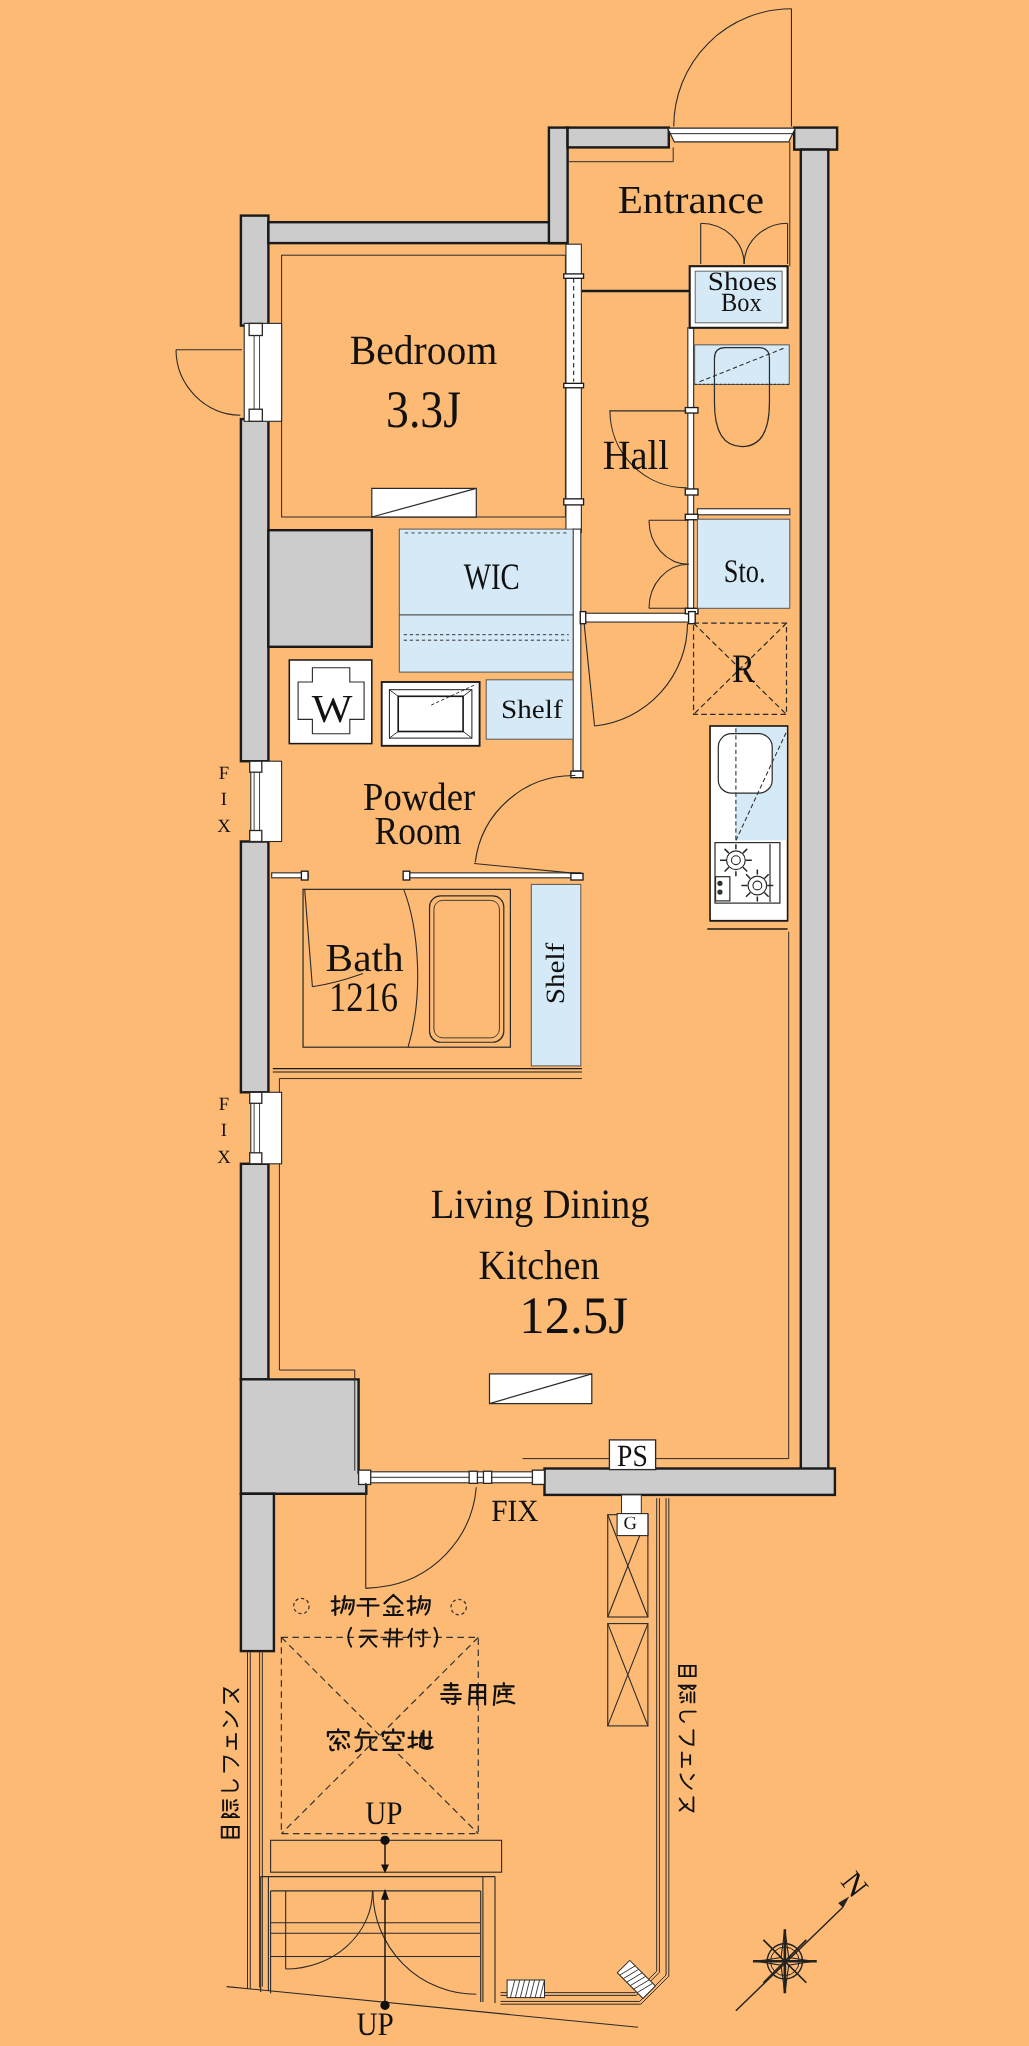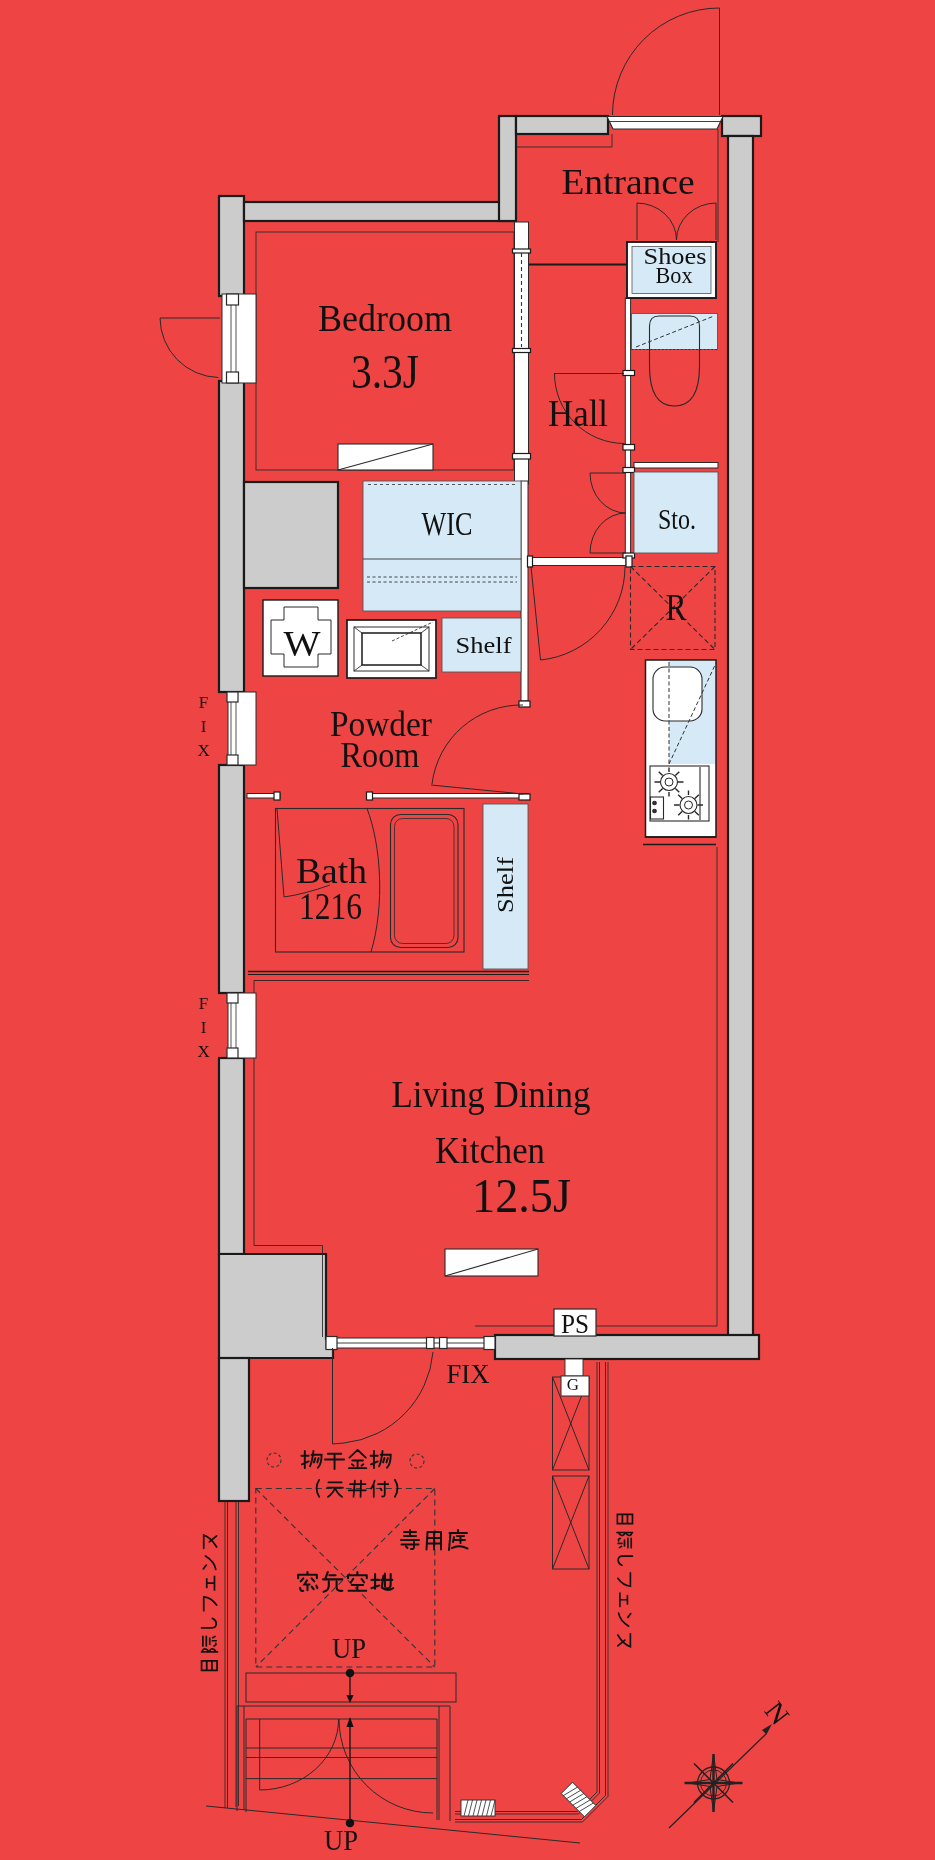--- a/index.html
+++ b/index.html
@@ -1,16 +1,16 @@
 <!DOCTYPE html>
 <html><head>
 <meta charset="utf-8">
 <style>
 html,body{margin:0;padding:0;background:#ffffff;}
-#wrap{width:935px;height:1860px;position:relative;overflow:hidden;background:#ef4444;}
+#wrap{width:935px;height:1860px;position:relative;overflow:hidden;background:#fdba74;}
 svg{position:absolute;top:0;left:0;}
 text{font-family:"Liberation Serif",serif;fill:#111;}
 </style>
 </head>
 <body>
 <div id="wrap">
 <svg width="935" height="1860" viewBox="0 0 935 1860">
 
 <g fill="#cccccc" stroke="#1a1a1a" stroke-width="2.2" stroke-linejoin="miter">
   <rect x="219" y="196" width="25" height="100"></rect>

